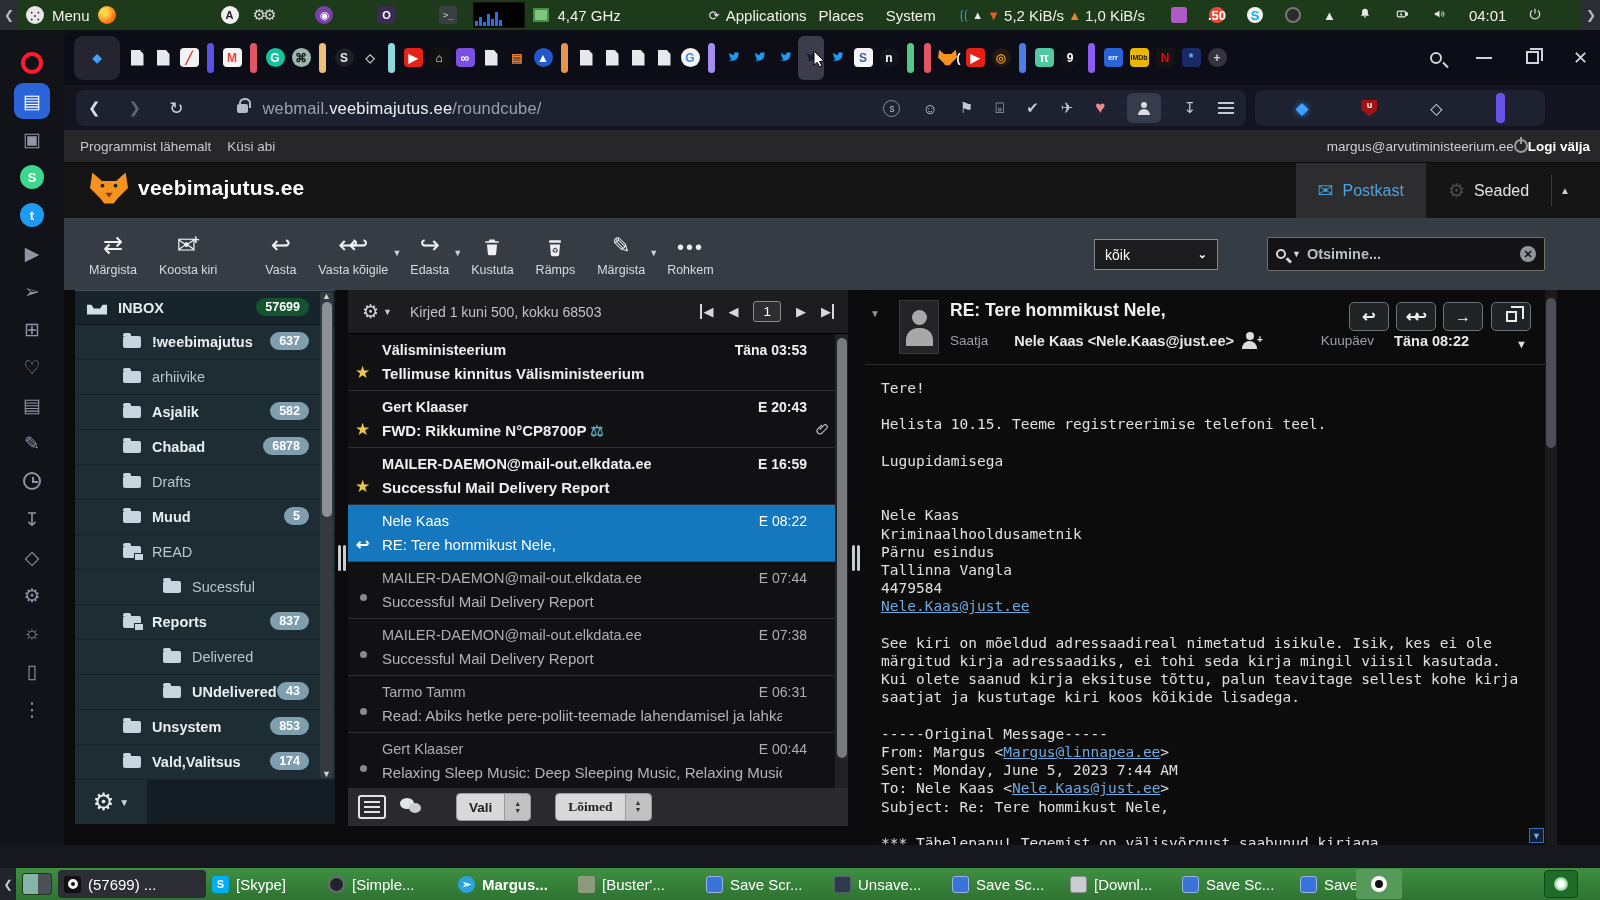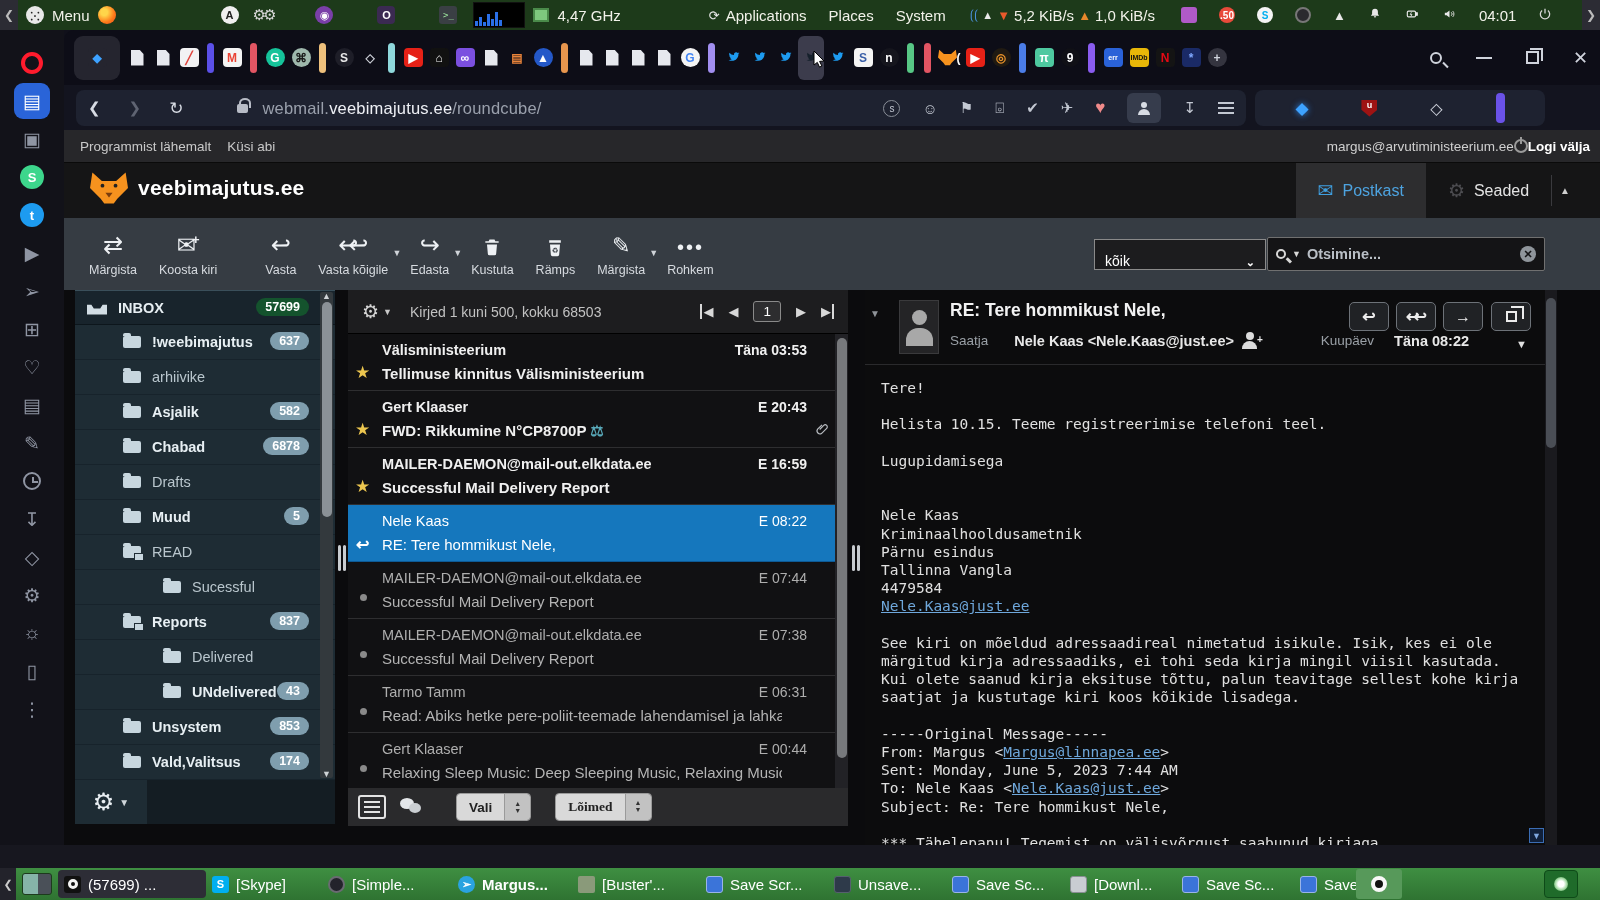--- a/index.html
+++ b/index.html
@@ -20,21 +20,21 @@
   .onion { background:#7a3fa8; color:#fff; }
   .opr  { background:#3b2a52; color:#fff; font-weight:bold; border-radius:4px; }
   .term { background:#3a3f44; color:#9fe89f; border-radius:3px; font-size:9px; font-family:"DejaVu Sans Mono",monospace; }
   .graphbox { width:52px; height:26px; background:#000; border:1px solid #111; display:flex; align-items:flex-end; gap:1px; padding:1px; }
   .graphbox i { display:block; width:3px; background:#2a6fe8; }
   .chip { width:16px; height:14px; background:#7ec87e; border:2px solid #4a8a4a; }
   .net-d { color:#e85a2b; font-size:13px; }
   .net-u { color:#e8872b; font-size:13px; }
   .trayico { color:#e8e8e8; font-size:13px; }
   .tray-sq { width:16px; height:16px; border-radius:3px; display:inline-block; }
-  .tray-ci { width:16px; height:16px; border-radius:50%; display:inline-flex; align-items:center; justify-content:center; font-size:10px; font-weight:bold; }
+  .tray-ci { width:16px; height:16px; border-radius:50%; display:inline-flex; align-items:center; justify-content:center; font-size:13px; font-weight:bold; }
 
   
   .taskbar { position:absolute; left:0; top:868px; width:1600px; height:32px; background:linear-gradient(#3f8f42,#2f7332);
              display:flex; align-items:center; color:#fff; font-size:15px; z-index:60; }
   .tb-chev { width:16px; height:32px; background:#23232b; color:#ccc; display:flex;align-items:center;justify-content:center;font-size:11px; }
   .tb-ws { width:30px; height:22px; margin:0 6px; border:1px solid #1d3a1d; background:linear-gradient(90deg,#86b4a8 0 55%,#4a5058 55% 100%); border-radius:3px; }
   .task { display:flex; align-items:center; gap:7px; height:28px; padding:0 6px; overflow:hidden; white-space:nowrap; }
   .task.active { background:#2d2d36; border-radius:4px; }
   .t-ico { flex:0 0 auto; width:17px; height:17px; border-radius:3px; display:inline-flex; align-items:center; justify-content:center; font-size:11px; font-weight:bold; }
   .tb-right { position:absolute; right:0; top:0; height:32px; display:flex; align-items:center; }
@@ -125,22 +125,22 @@
   .nav-up { display:flex; align-items:center; color:#cfcfcf; font-size:10px; padding:0 8px; }
 
   .wm-toolbar { position:absolute; left:0; top:88px; width:1536px; height:72px; background:#363c43; display:flex; align-items:center; }
   .tbbtn { display:flex; flex-direction:column; align-items:center; justify-content:center; gap:4px; height:64px; padding:0 11px; color:#d7dbe0; position:relative; }
   .tbbtn .ic { height:28px; display:flex; align-items:flex-end; justify-content:center; font-size:23px; color:#eef1f4; }
   .tbbtn .lb { font-size:12.5px; }
   .tbbtn .dd { position:absolute; right:-2px; top:26px; font-size:9px; color:#cfd3d8; }
   .tb-gap { width:26px; }
   .plus-sup { font-size:13px; font-weight:bold; margin-left:-4px; vertical-align:9px; }
   .trash-svg, .junk-svg { display:block; }
-  .scope-select { position:absolute; left:1030px; top:109px; width:172px; height:31px; background:#1c1c1e; border:1px solid #8a8a8a;
-                  color:#fff; font-size:14px; display:flex; align-items:flex-end; padding:0 10px; }
+  .scope-select { position:absolute; left:1030px; top:109px; width:124px; height:31px; background:#1c1c1e; border:1px solid #8a8a8a;
+                  color:#fff; font-size:14px; display:flex; align-items:center; padding:0 10px; }
   .scope-select .ch { margin-left:auto; font-size:11px; font-weight:bold; }
   .searchbox { position:absolute; left:1203px; top:107px; width:278px; height:34px; background:#141416; border:1px solid #707070;
                border-radius:2px; display:flex; align-items:center; padding:0 8px; gap:6px; }
   .searchbox .mag2 { width:10px; height:10px; border:2.5px solid #d8d8d8; border-radius:50%; position:relative; }
   .searchbox .mag2:after { content:""; position:absolute; left:8px; top:8px; width:6px; height:2.5px; background:#d8d8d8; transform:rotate(45deg); }
   .searchbox .sdd { color:#d8d8d8; font-size:9px; }
   .searchbox input { flex:1; background:transparent; border:none; outline:none; color:#c9ced4; font-size:14.5px; font-weight:bold; font-family:"Liberation Sans",sans-serif; }
   .searchbox input::placeholder { color:#b9bfc6; }
   .sx { width:16px; height:16px; border-radius:50%; background:#8f959b; color:#141416; font-size:11px; font-weight:bold; display:flex; align-items:center; justify-content:center; }
 
@@ -270,21 +270,21 @@
           <i style="height:14px"></i>
           <i style="height:6px"></i>
         </span>
       <span class="chip"></span>
       <span>4,47 GHz</span>
     </div>
     <div class="seg" style="margin-left:88px; gap:6px;">
       <span class="trayico">⟳</span>
       <span>Applications</span>
     </div>
-    <div class="seg" style="margin-left:22px;">
+    <div class="seg" style="margin-left:12px;">
         <span>Places</span>
       </div>
     <div class="seg" style="margin-left:22px;">
         <span>System</span>
       </div>
     <div class="seg" style="margin-left:24px; gap:4px;">
       <span style="color:#4a90d9; font-size:13px;">⟮⟮</span>
       <span class="trayico" style="font-size:11px;">▲</span>
       <span class="net-d">▼</span>
       <span>5,2 KiB/s</span>

